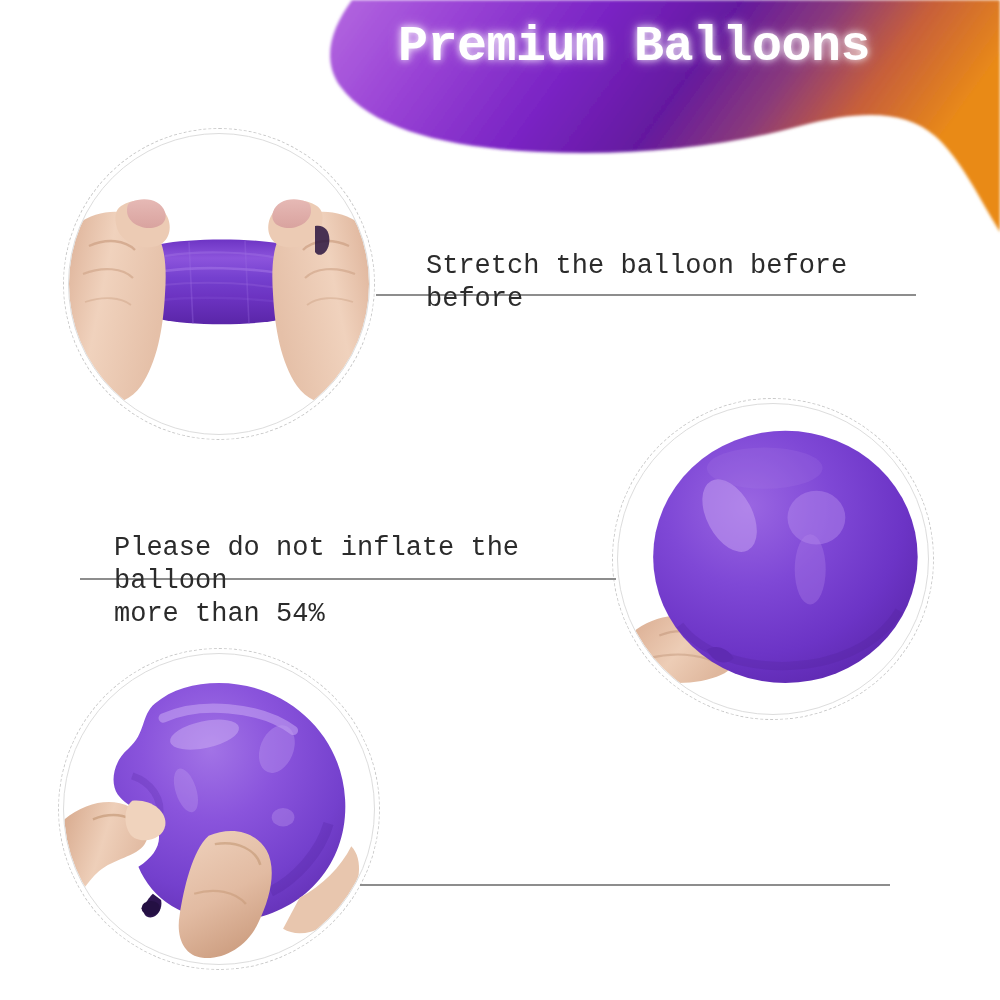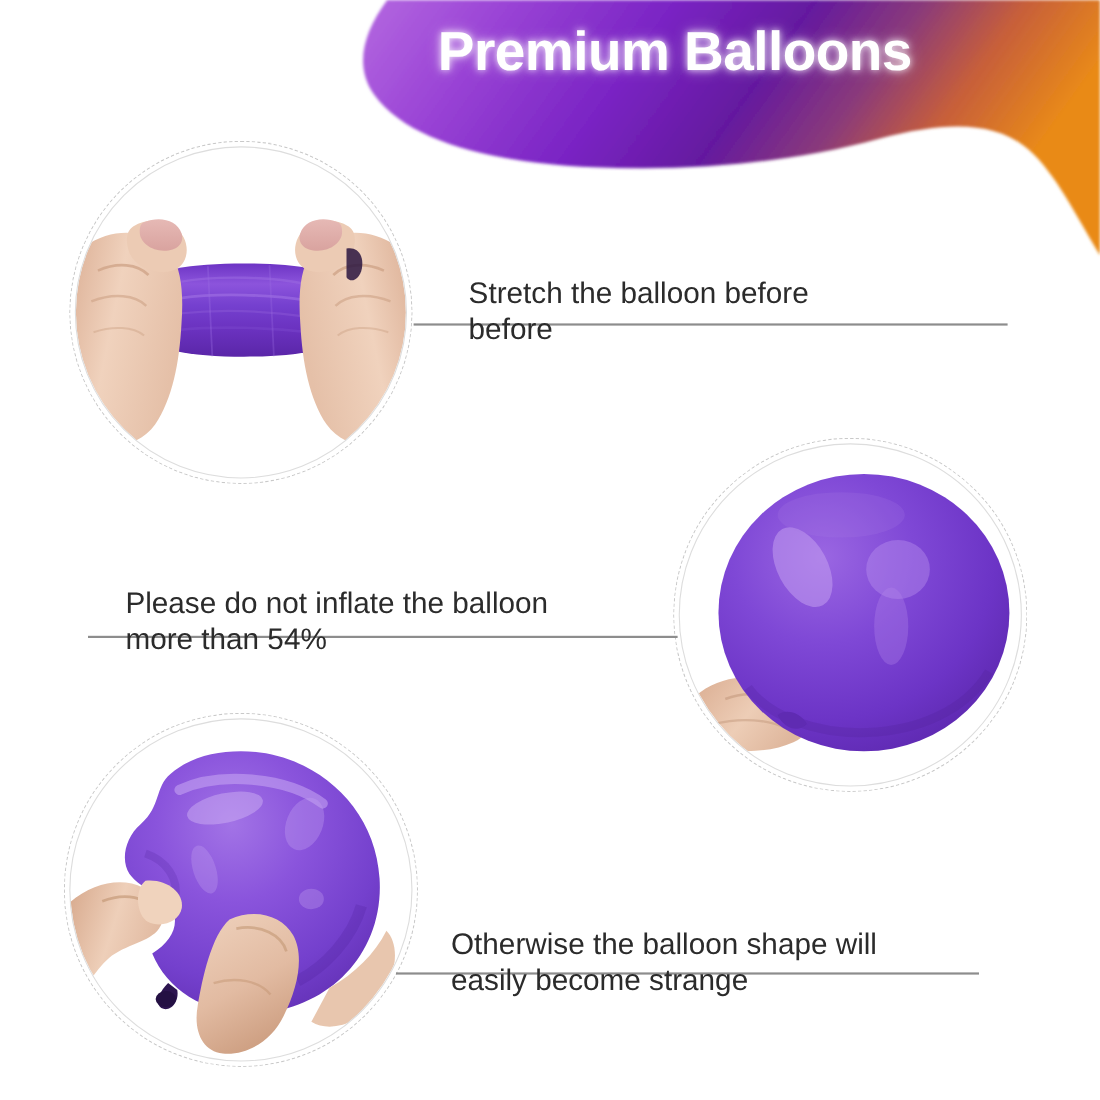--- a/index.html
+++ b/index.html
@@ -6,21 +6,21 @@
     margin: 0;
     padding: 0;
     background: #ffffff;
   }
   #page {
     position: relative;
     width: 1000px;
     height: 1000px;
     background: #ffffff;
     overflow: hidden;
-    font-family: Liberation Sans, sans-serif;
+    font-family: Liberation Mono, monospace;
   }
 
   
   #header-banner {
     position: absolute;
     left: 0; top: 0;
     width: 1000px;
     height: 250px;
     pointer-events: none;
   }
@@ -324,18 +324,14 @@
                  C 290 198, 288 226, 270 248
                  C 254 268, 228 276, 212 266 Z" fill="#e7c3aa" opacity="0.95"></path>
       </svg>
     </div>
     <div class="ring-solid"></div>
     <div class="ring-dashed"></div>
   </div>
 
   <div class="connector" style="left:360px; top:884px; width:530px;"></div>
 
-  <div class="caption" style="left:410px; top:810px; width:500px;">
-    <div>Otherwise the balloon shape will</div>
-    <div>easily become strange</div>
-  </div>
 
 </div>
 
 </body></html>

